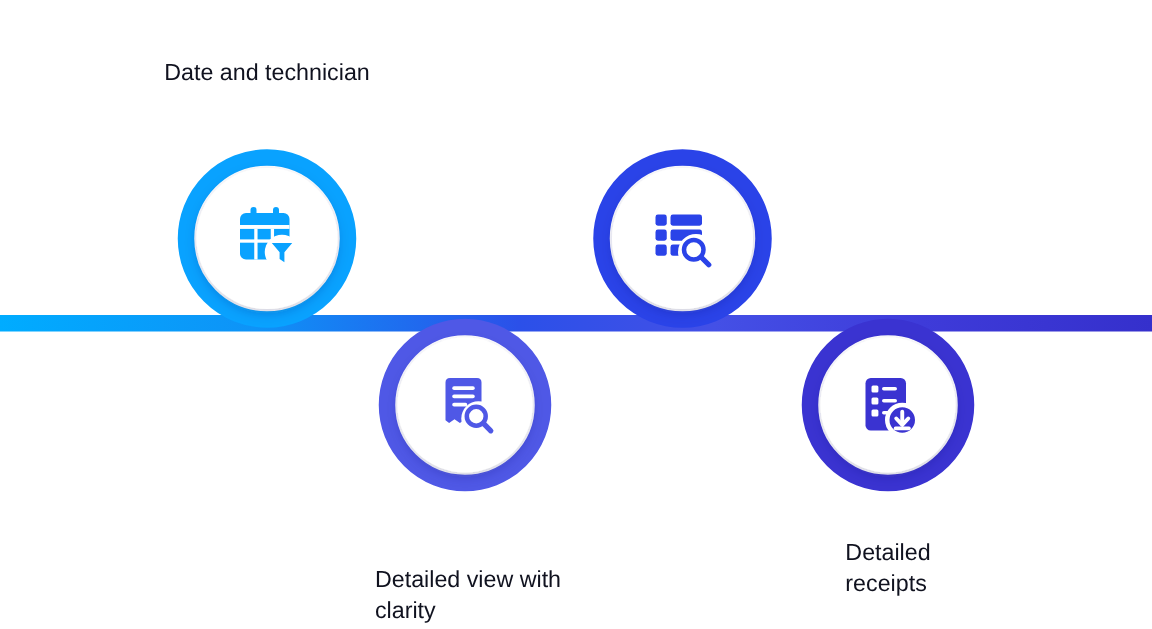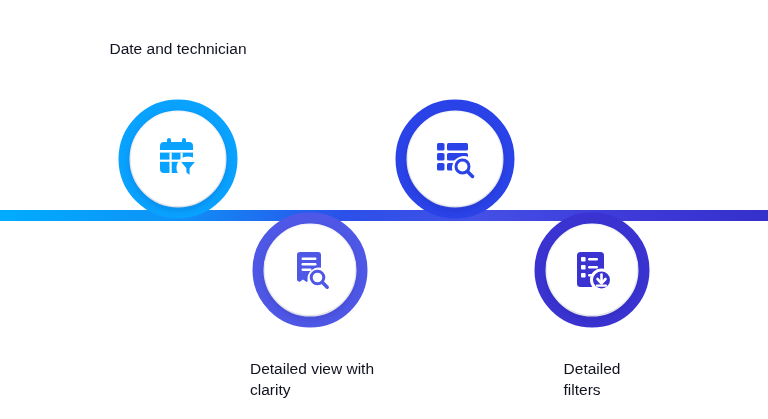--- a/index.html
+++ b/index.html
@@ -28,21 +28,21 @@
     text-align: left;
     color: #10121f;
     font-size: 15.5px;
     font-weight: 500;
     line-height: 21px;
     white-space: nowrap;
   }
   .step-label span { display: block; }
   .label-1 { left: 178px; top: 38px; }
   .label-2 { left: 455px; top: 38px; }
-  .label-3 { left: 312px; top: 358px; }
+  .label-3 { left: 312px; top: 376px; }
   .label-4 { left: 592px; top: 358px; }
 </style>
 </head>
 <body>
 
 <div class="stage">
 
   <svg width="768" height="419" viewBox="0 0 768 419">
     <defs>
       <linearGradient id="lineGrad" x1="0" y1="0" x2="768" y2="0" gradientUnits="userSpaceOnUse">
@@ -135,16 +135,16 @@
     <span>Date and technician</span>
   </div>
   <div class="step-label label-2">
   </div>
   <div class="step-label label-3">
     <span>Detailed view with</span>
     <span>clarity</span>
   </div>
   <div class="step-label label-4">
     <span>Detailed</span>
-    <span>filters</span>
+    <span>receipts</span>
   </div>
 
 </div>
 
 </body></html>

